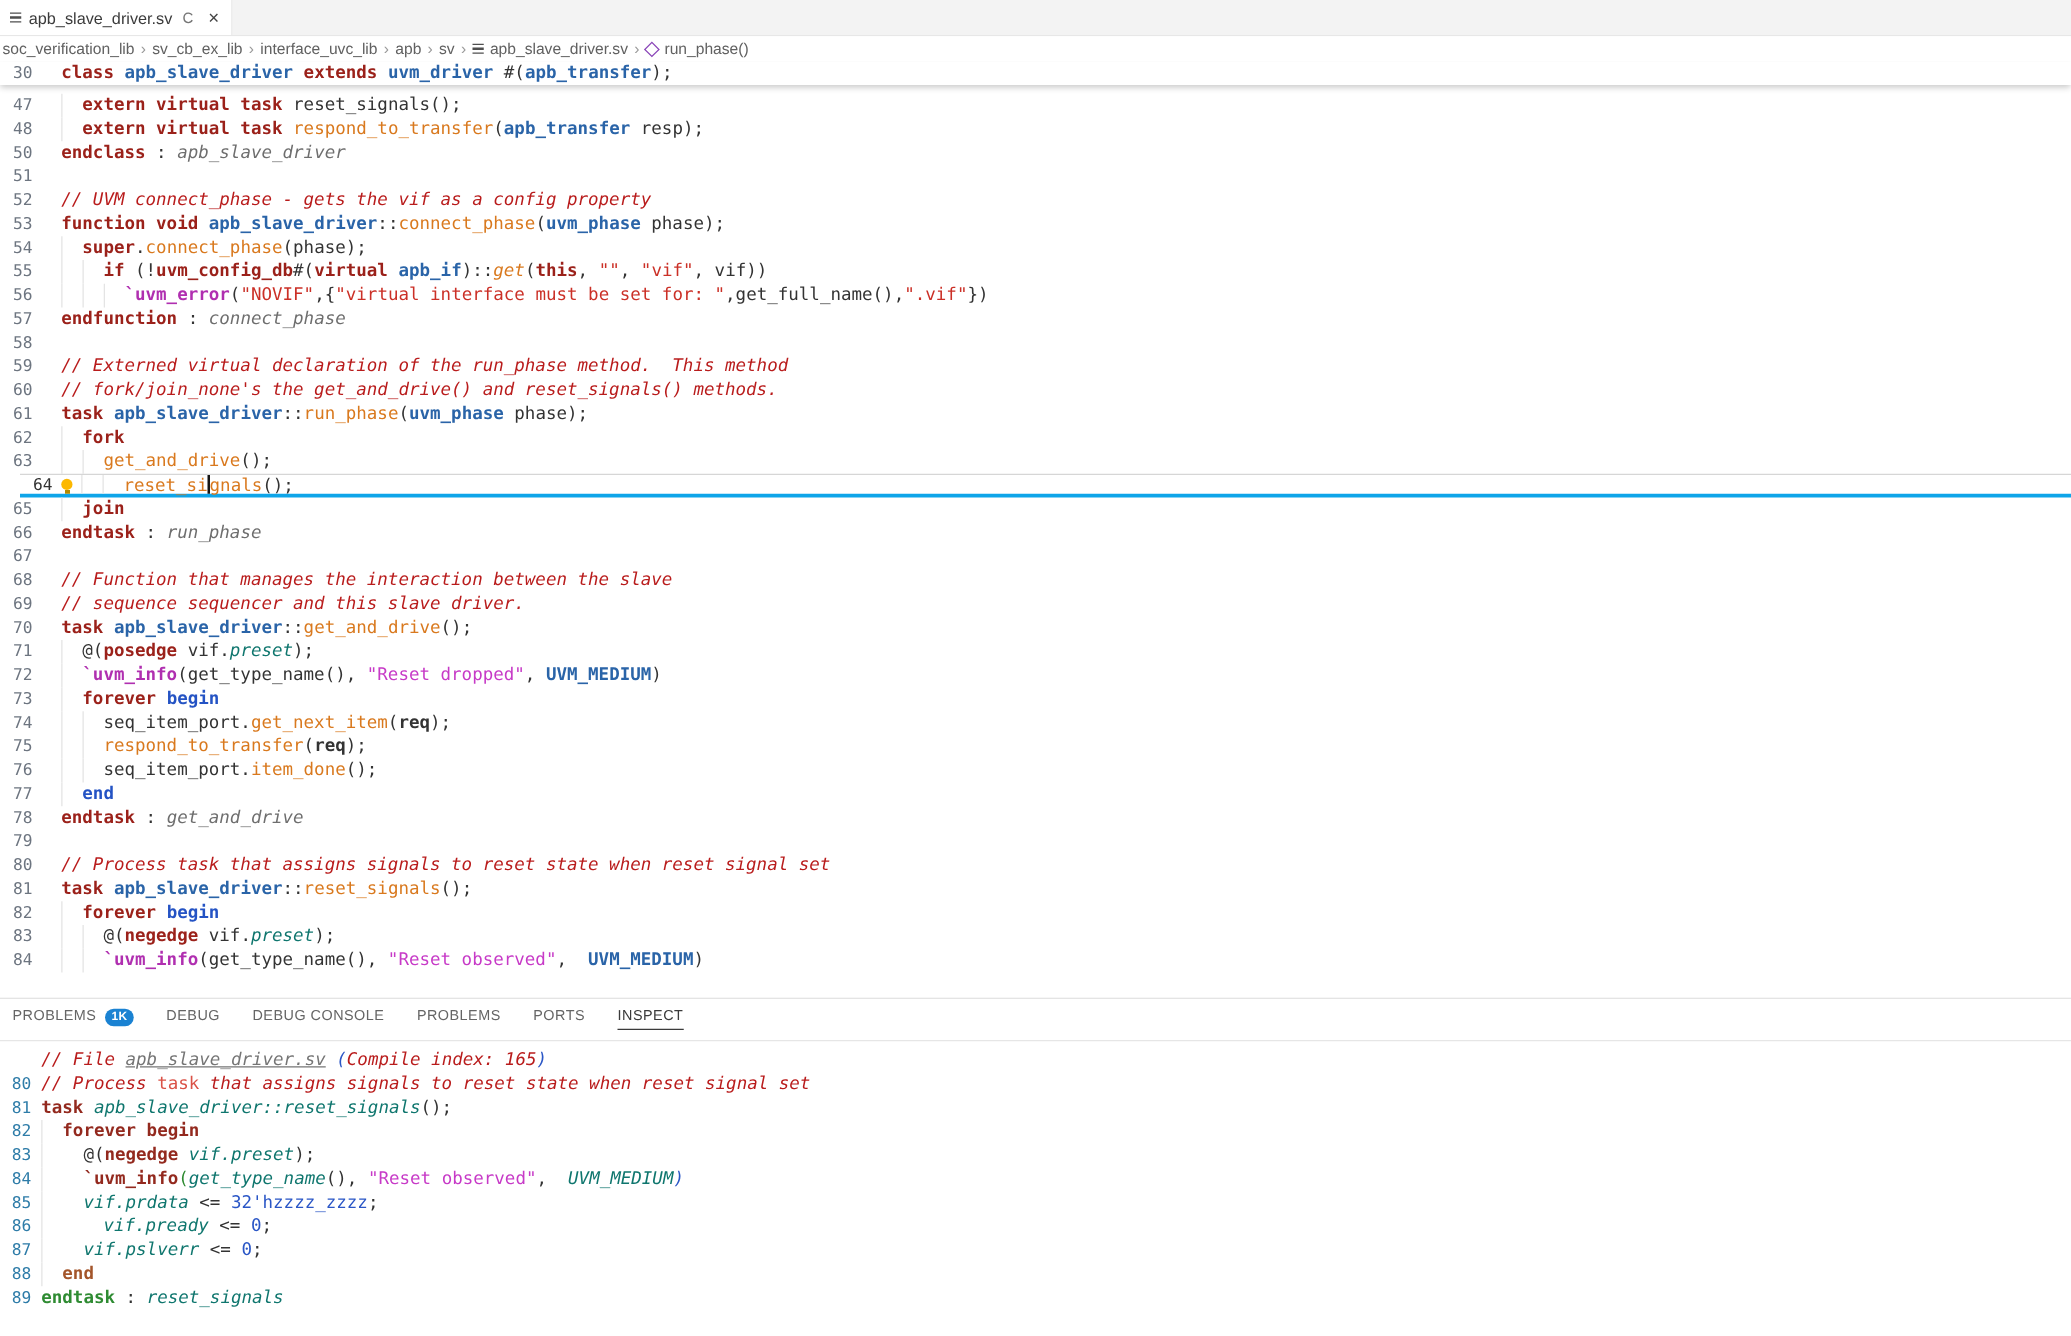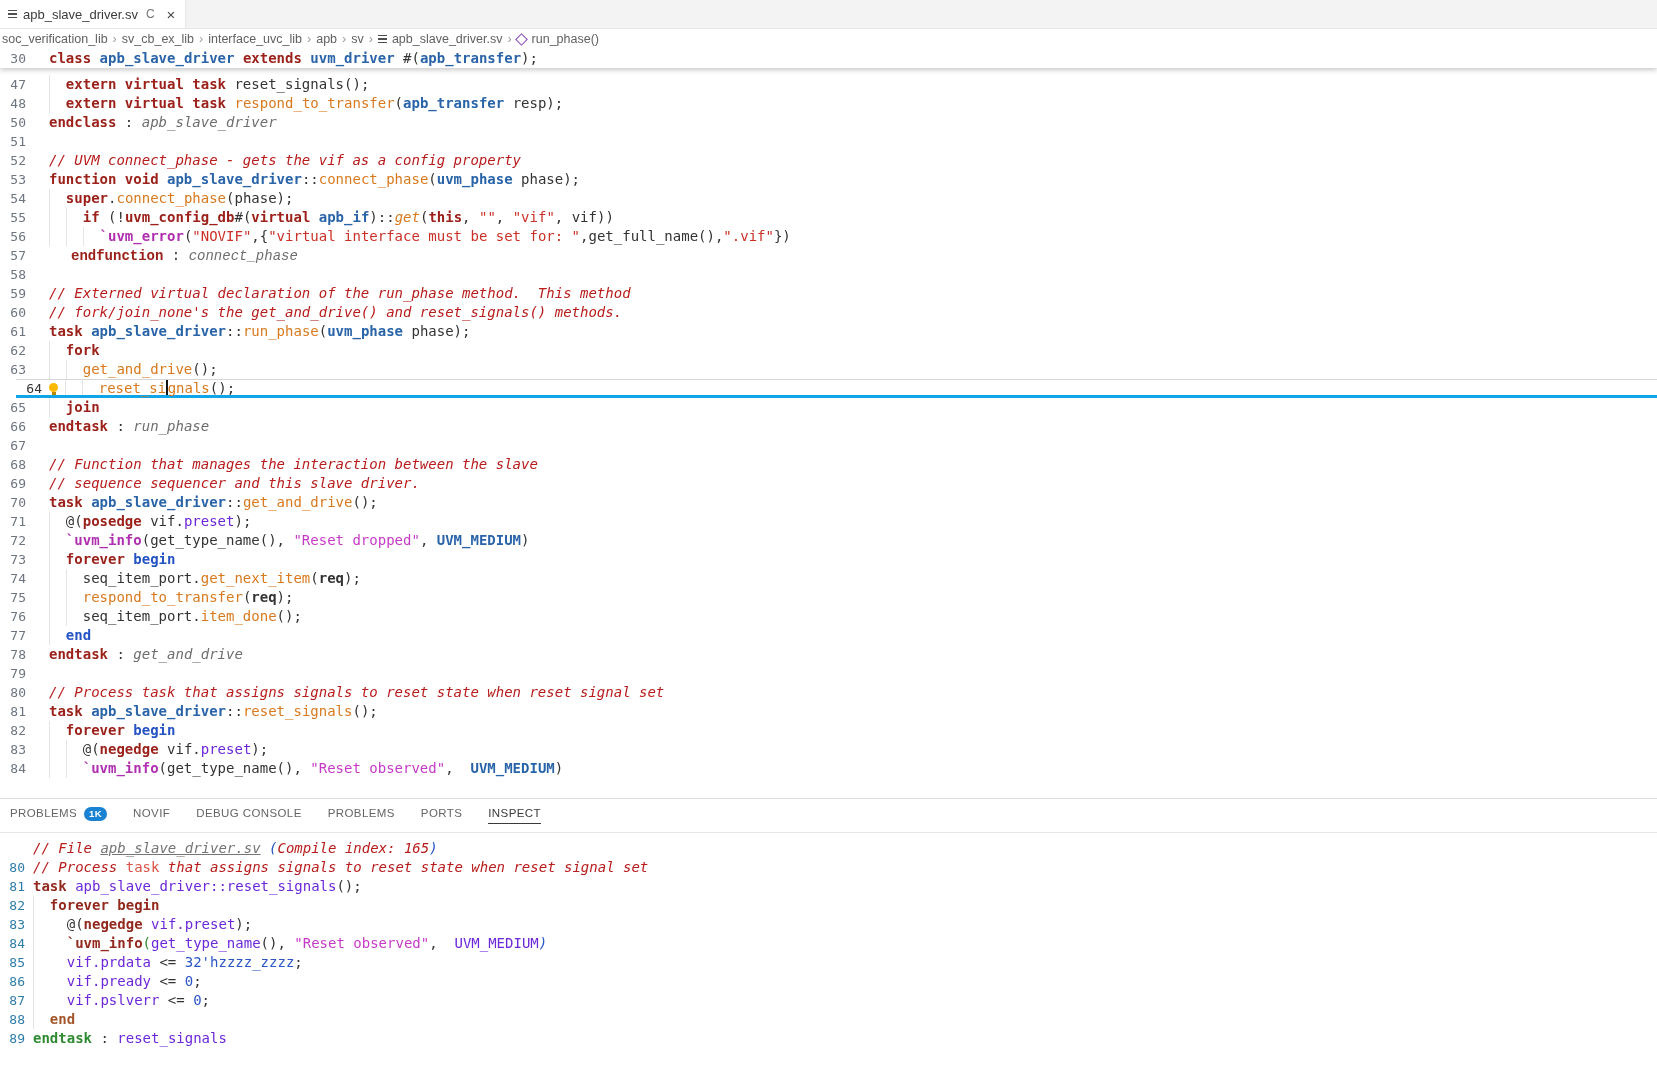--- a/index.html
+++ b/index.html
@@ -39,21 +39,21 @@
   .tk-be{color:#2453c4;font-weight:bold;}
   .tk-fn{color:#d9791e;}
   .tk-fni{color:#d9791e;font-style:italic;}
   .tk-mc{color:#b02fb0;font-weight:bold;}
   .tk-st{color:#cb3027;}
   .tk-sm{color:#c73ac7;}
   .tk-cm{color:#b91c1c;font-style:italic;}
   .tk-cmu{color:#757575;font-style:italic;text-decoration:underline;}
   .tk-lb{color:#6e6e6e;font-style:italic;}
   .tk-pl{color:#333333;}
-  .tk-pli{color:#6d28d9;}
+  .tk-pli{color:#0f766e;font-style:italic;}
   .tk-bd{color:#333333;font-weight:bold;}
   .tk-num{color:#2a56c6;}
   .tk-pbl{color:#2a56c6;font-style:italic;}
   .tk-pk{color:#93291e;font-weight:bold;}
   .tk-pe{color:#a3552a;font-weight:bold;}
   .tk-pg{color:#2e8b32;font-weight:bold;}
   .tk-gr{color:#2e8b32;}
   .tk-pr{color:#da5247;}
   
   .panel{border-top:1px solid #dcdcdc;background:#fff;height:271px;}
@@ -124,21 +124,21 @@
   <div id="editor-lines">
       <div class="crow"><span class="ln">47</span><span class="guide" style="left: 49px;"></span><span class="ct" style="margin-left: 49px;"><span class="tk-kw">  extern virtual task</span><span class="tk-pl"> reset_signals();</span></span></div>
       <div class="crow"><span class="ln">48</span><span class="guide" style="left: 49px;"></span><span class="ct" style="margin-left: 49px;"><span class="tk-kw">  extern virtual task</span><span class="tk-pl"> </span><span class="tk-fn">respond_to_transfer</span><span class="tk-pl">(</span><span class="tk-ty">apb_transfer</span><span class="tk-pl"> resp);</span></span></div>
       <div class="crow"><span class="ln">50</span><span class="ct" style="margin-left: 49px;"><span class="tk-kw">endclass</span><span class="tk-pl"> : </span><span class="tk-lb">apb_slave_driver</span></span></div>
       <div class="crow"><span class="ln">51</span><span class="ct" style="margin-left: 49px;"></span></div>
       <div class="crow"><span class="ln">52</span><span class="ct" style="margin-left: 49px;"><span class="tk-cm">// UVM connect_phase - gets the vif as a config property</span></span></div>
       <div class="crow"><span class="ln">53</span><span class="ct" style="margin-left: 49px;"><span class="tk-kw">function void</span><span class="tk-pl"> </span><span class="tk-ty">apb_slave_driver</span><span class="tk-pl">::</span><span class="tk-fn">connect_phase</span><span class="tk-pl">(</span><span class="tk-ty">uvm_phase</span><span class="tk-pl"> phase);</span></span></div>
       <div class="crow"><span class="ln">54</span><span class="guide" style="left: 49px;"></span><span class="ct" style="margin-left: 49px;"><span class="tk-pl">  </span><span class="tk-kw">super</span><span class="tk-pl">.</span><span class="tk-fn">connect_phase</span><span class="tk-pl">(phase);</span></span></div>
       <div class="crow"><span class="ln">55</span><span class="guide" style="left: 49px;"></span><span class="guide" style="left: 65.86px;"></span><span class="ct" style="margin-left: 49px;"><span class="tk-pl">    </span><span class="tk-kw">if</span><span class="tk-pl"> (!</span><span class="tk-kw">uvm_config_db</span><span class="tk-pl">#(</span><span class="tk-kw">virtual</span><span class="tk-pl"> </span><span class="tk-ty">apb_if</span><span class="tk-pl">)::</span><span class="tk-fni">get</span><span class="tk-pl">(</span><span class="tk-kw">this</span><span class="tk-pl">, </span><span class="tk-st">""</span><span class="tk-pl">, </span><span class="tk-st">"vif"</span><span class="tk-pl">, vif))</span></span></div>
       <div class="crow"><span class="ln">56</span><span class="guide" style="left: 49px;"></span><span class="guide" style="left: 65.86px;"></span><span class="guide" style="left: 82.72px;"></span><span class="ct" style="margin-left: 49px;"><span class="tk-pl">      </span><span class="tk-mc">`uvm_error</span><span class="tk-pl">(</span><span class="tk-st">"NOVIF"</span><span class="tk-pl">,{</span><span class="tk-st">"virtual interface must be set for: "</span><span class="tk-pl">,get_full_name(),</span><span class="tk-st">".vif"</span><span class="tk-pl">})</span></span></div>
-      <div class="crow"><span class="ln">57</span><span class="ct" style="margin-left: 71px; font-family: Liberation Mono, monospace;"><span class="tk-kw">endfunction</span><span class="tk-pl"> : </span><span class="tk-lb">connect_phase</span></span></div>
+      <div class="crow"><span class="ln">57</span><span class="ct" style="margin-left: 49px;"><span class="tk-kw">endfunction</span><span class="tk-pl"> : </span><span class="tk-lb">connect_phase</span></span></div>
       <div class="crow"><span class="ln">58</span><span class="ct" style="margin-left: 49px;"></span></div>
       <div class="crow"><span class="ln">59</span><span class="ct" style="margin-left: 49px;"><span class="tk-cm">// Externed virtual declaration of the run_phase method.  This method</span></span></div>
       <div class="crow"><span class="ln">60</span><span class="ct" style="margin-left: 49px;"><span class="tk-cm">// fork/join_none's the get_and_drive() and reset_signals() methods.</span></span></div>
       <div class="crow"><span class="ln">61</span><span class="ct" style="margin-left: 49px;"><span class="tk-kw">task</span><span class="tk-pl"> </span><span class="tk-ty">apb_slave_driver</span><span class="tk-pl">::</span><span class="tk-fn">run_phase</span><span class="tk-pl">(</span><span class="tk-ty">uvm_phase</span><span class="tk-pl"> phase);</span></span></div>
       <div class="crow"><span class="ln">62</span><span class="guide" style="left: 49px;"></span><span class="ct" style="margin-left: 49px;"><span class="tk-pl">  </span><span class="tk-kw">fork</span></span></div>
       <div class="crow"><span class="ln">63</span><span class="guide" style="left: 49px;"></span><span class="guide" style="left: 65.86px;"></span><span class="ct" style="margin-left: 49px;"><span class="tk-pl">    </span><span class="tk-fn">get_and_drive</span><span class="tk-pl">();</span></span></div>
       <div class="crow cur"><span class="ln">64</span><span class="bulb"></span><span class="guide" style="left: 49px;"></span><span class="guide" style="left: 65.86px;"></span><span class="ct" style="margin-left: 49px;"><span class="tk-pl">    </span><span class="tk-fn">reset_si</span><span class="cursor"></span><span class="tk-fn">gnals</span><span class="tk-pl">();</span></span></div>
       <div class="crow"><span class="ln">65</span><span class="guide" style="left: 49px;"></span><span class="ct" style="margin-left: 49px;"><span class="tk-pl">  </span><span class="tk-kw">join</span></span></div>
       <div class="crow"><span class="ln">66</span><span class="ct" style="margin-left: 49px;"><span class="tk-kw">endtask</span><span class="tk-pl"> : </span><span class="tk-lb">run_phase</span></span></div>
       <div class="crow"><span class="ln">67</span><span class="ct" style="margin-left: 49px;"></span></div>
@@ -162,21 +162,21 @@
     </div>
 </div>
 
 <div class="panel">
   <div class="panel-tabs" id="panel-tabs">
       <div class="pt">
         <span class="ptl">PROBLEMS</span>
         <span class="badge">1K</span>
       </div>
       <div class="pt">
-        <span class="ptl">NOVIF</span>
+        <span class="ptl">DEBUG</span>
       </div>
       <div class="pt">
         <span class="ptl">DEBUG CONSOLE</span>
       </div>
       <div class="pt">
         <span class="ptl">PROBLEMS</span>
       </div>
       <div class="pt">
         <span class="ptl">PORTS</span>
       </div>
@@ -185,18 +185,18 @@
       </div>
     </div>
   <div class="panel-content" id="panel-lines">
       <div class="crow"><span class="pn"></span><span class="ct" style="margin-left: 33px;"><span class="tk-cm">// File </span><span class="tk-cmu">apb_slave_driver.sv</span><span class="tk-cm"> </span><span class="tk-pbl">(</span><span class="tk-cm">Compile index: 165</span><span class="tk-pbl">)</span></span></div>
       <div class="crow"><span class="pn">80</span><span class="ct" style="margin-left: 33px;"><span class="tk-cm">// Process </span><span class="tk-pr">task</span><span class="tk-cm"> that assigns signals to reset state when reset signal set</span></span></div>
       <div class="crow"><span class="pn">81</span><span class="ct" style="margin-left: 33px;"><span class="tk-pk">task</span><span class="tk-pli"> apb_slave_driver::reset_signals</span><span class="tk-pl">();</span></span></div>
       <div class="crow"><span class="pn">82</span><span class="guide" style="left: 33px;"></span><span class="ct" style="margin-left: 33px;"><span class="tk-pl">  </span><span class="tk-pk">forever begin</span></span></div>
       <div class="crow"><span class="pn">83</span><span class="guide" style="left: 33px;"></span><span class="ct" style="margin-left: 33px;"><span class="tk-pl">    @(</span><span class="tk-pk">negedge</span><span class="tk-pli"> vif.preset</span><span class="tk-pl">);</span></span></div>
       <div class="crow"><span class="pn">84</span><span class="guide" style="left: 33px;"></span><span class="ct" style="margin-left: 33px;"><span class="tk-pl">    </span><span class="tk-pk">`uvm_info</span><span class="tk-gr">(</span><span class="tk-pli">get_type_name</span><span class="tk-pl">(), </span><span class="tk-sm">"Reset observed"</span><span class="tk-pl">,  </span><span class="tk-pli">UVM_MEDIUM</span><span class="tk-pbl">)</span></span></div>
       <div class="crow"><span class="pn">85</span><span class="guide" style="left: 33px;"></span><span class="ct" style="margin-left: 33px;"><span class="tk-pli">    vif.prdata</span><span class="tk-pl"> &lt;= </span><span class="tk-num">32'hzzzz_zzzz</span><span class="tk-pl">;</span></span></div>
-      <div class="crow"><span class="pn">86</span><span class="guide" style="left: 33px;"></span><span class="ct" style="margin-left: 33px;"><span class="tk-pli">    vif.pready</span><span class="tk-pl"> &lt;= </span><span class="tk-num">0</span><span class="tk-pl">;</span></span></div>
+      <div class="crow"><span class="pn">86</span><span class="guide" style="left: 33px;"></span><span class="ct" style="margin-left: 49px;"><span class="tk-pli">    vif.pready</span><span class="tk-pl"> &lt;= </span><span class="tk-num">0</span><span class="tk-pl">;</span></span></div>
       <div class="crow"><span class="pn">87</span><span class="guide" style="left: 33px;"></span><span class="ct" style="margin-left: 33px;"><span class="tk-pli">    vif.pslverr</span><span class="tk-pl"> &lt;= </span><span class="tk-num">0</span><span class="tk-pl">;</span></span></div>
       <div class="crow"><span class="pn">88</span><span class="guide" style="left: 33px;"></span><span class="ct" style="margin-left: 33px;"><span class="tk-pl">  </span><span class="tk-pe">end</span></span></div>
       <div class="crow"><span class="pn">89</span><span class="ct" style="margin-left: 33px;"><span class="tk-pg">endtask</span><span class="tk-pl"> : </span><span class="tk-pli">reset_signals</span></span></div>
     </div>
 </div>
 
 </body></html>

